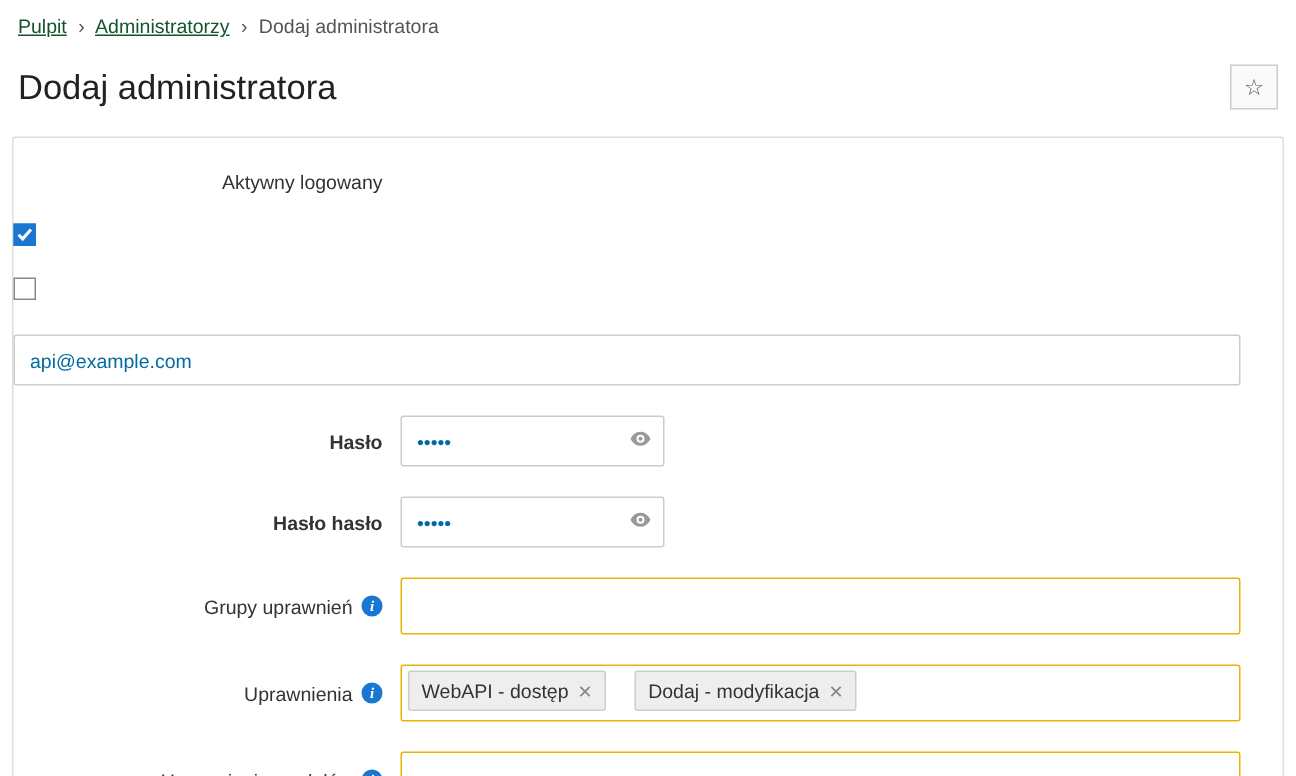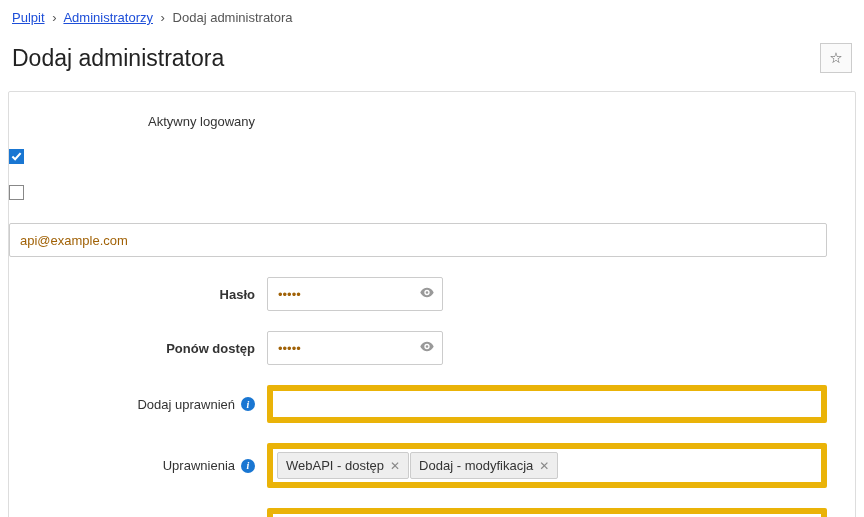--- a/index.html
+++ b/index.html
@@ -1,37 +1,37 @@
 <!DOCTYPE html>
 <html><head>
 <meta charset="utf-8">
 <style>
 * { box-sizing: border-box; margin: 0; padding: 0; }
 body { font-family: -apple-system, BlinkMacSystemFont, "Segoe UI", Arial, sans-serif; font-size: 13px; color: #333; background: #fff; width: 864px; }
 .breadcrumb { padding: 10px 12px; font-size: 13px; color: #555; }
-.breadcrumb a { color: #1d4ed8; text-decoration: underline; }
+.breadcrumb a { color: #14532d; text-decoration: underline; }
 .breadcrumb span.sep { margin: 0 4px; }
 .header { display: flex; justify-content: space-between; align-items: center; padding: 8px 12px 18px 12px; }
 .header h1 { font-size: 23px; font-weight: 400; color: #222; }
 .star-btn { width: 32px; height: 30px; border: 1px solid #ccc; background: #fafafa; display: flex; align-items: center; justify-content: center; cursor: pointer; font-size: 15px; color: #555; }
 .panel { border: 1px solid #ddd; border-radius: 2px; padding: 22px 28px 22px 0; margin: 0 8px; }
 .form-row { display: flex; align-items: center; margin-bottom: 20px; }
 .form-label { width: 258px; text-align: right; padding-right: 12px; color: #333; font-size: 13px; display: flex; justify-content: flex-end; align-items: center; gap: 6px; }
 .form-label.bold { font-weight: 600; }
 .form-control { flex: 1; }
-.input-text { width: 100%; height: 34px; border: 1px solid #ccc; border-radius: 2px; padding: 0 10px; font-size: 13px; color: #a16207; }
+.input-text { width: 100%; height: 34px; border: 1px solid #ccc; border-radius: 2px; padding: 0 10px; font-size: 13px; color: #0369a1; }
 .input-pw { width: 176px; }
 .pw-wrap { position: relative; width: 176px; }
 .eye-icon { position: absolute; right: 8px; top: 50%; transform: translateY(-50%); color: #888; cursor: pointer; }
 .checkbox { width: 15px; height: 15px; border: 1px solid #888; background: #fff; display: inline-flex; align-items: center; justify-content: center; cursor: pointer; }
 .checkbox.checked { background: #1976d2; border-color: #1976d2; }
 .checkbox.checked svg { display: block; }
 .checkbox svg { display: none; }
 .info-icon { width: 14px; height: 14px; border-radius: 50%; background: #1976d2; color: #fff; display: inline-flex; align-items: center; justify-content: center; font-size: 10px; font-weight: bold; font-style: italic; font-family: Georgia, serif; }
-.tag-input { width: 100%; min-height: 38px; border: 6px solid #eab308; border-radius: 2px; padding: 3px 4px; display: flex; flex-wrap: wrap; gap: 1px; align-items: center; }
+.tag-input { width: 100%; min-height: 38px; border: 1px solid #eab308; border-radius: 2px; padding: 3px 4px; display: flex; flex-wrap: wrap; gap: 19px; align-items: flex-start; }
 .tag { background: #eee; border: 1px solid #ccc; border-radius: 2px; padding: 5px 8px; font-size: 13px; color: #333; display: inline-flex; align-items: center; gap: 6px; }
 .tag-remove { color: #888; cursor: pointer; font-size: 12px; }
 </style>
 </head>
 <body>
 
 <div class="breadcrumb">
   <a href="#">Pulpit</a>
   <span class="sep">›</span>
   <a href="#">Administratorzy</a>
@@ -85,36 +85,36 @@
         <span class="eye-icon">
           <svg width="16" height="16" viewBox="0 0 24 24">
               <path fill="#999" d="M12 5c-7 0-10 7-10 7s3 7 10 7 10-7 10-7-3-7-10-7zm0 11a4 4 0 110-8 4 4 0 010 8zm0-6a2 2 0 100 4 2 2 0 000-4z"></path>
             </svg>
         </span>
       </div>
     </div>
   </div>
 
   <div class="form-row">
-    <div class="form-label bold">Ponów dostęp</div>
+    <div class="form-label bold">Hasło hasło</div>
     <div class="form-control">
       <div class="pw-wrap">
         <input class="input-text input-pw" type="password" value="•••••" style="">
         <span class="eye-icon">
           <svg width="16" height="16" viewBox="0 0 24 24">
               <path fill="#999" d="M12 5c-7 0-10 7-10 7s3 7 10 7 10-7 10-7-3-7-10-7zm0 11a4 4 0 110-8 4 4 0 010 8zm0-6a2 2 0 100 4 2 2 0 000-4z"></path>
             </svg>
         </span>
       </div>
     </div>
   </div>
 
   <div class="form-row">
     <div class="form-label">
-      <span>Dodaj uprawnień</span>
+      <span>Grupy uprawnień</span>
       <span class="info-icon">i</span>
     </div>
     <div class="form-control">
       <div class="tag-input"></div>
     </div>
   </div>
 
   <div class="form-row">
     <div class="form-label">
       <span>Uprawnienia</span>

